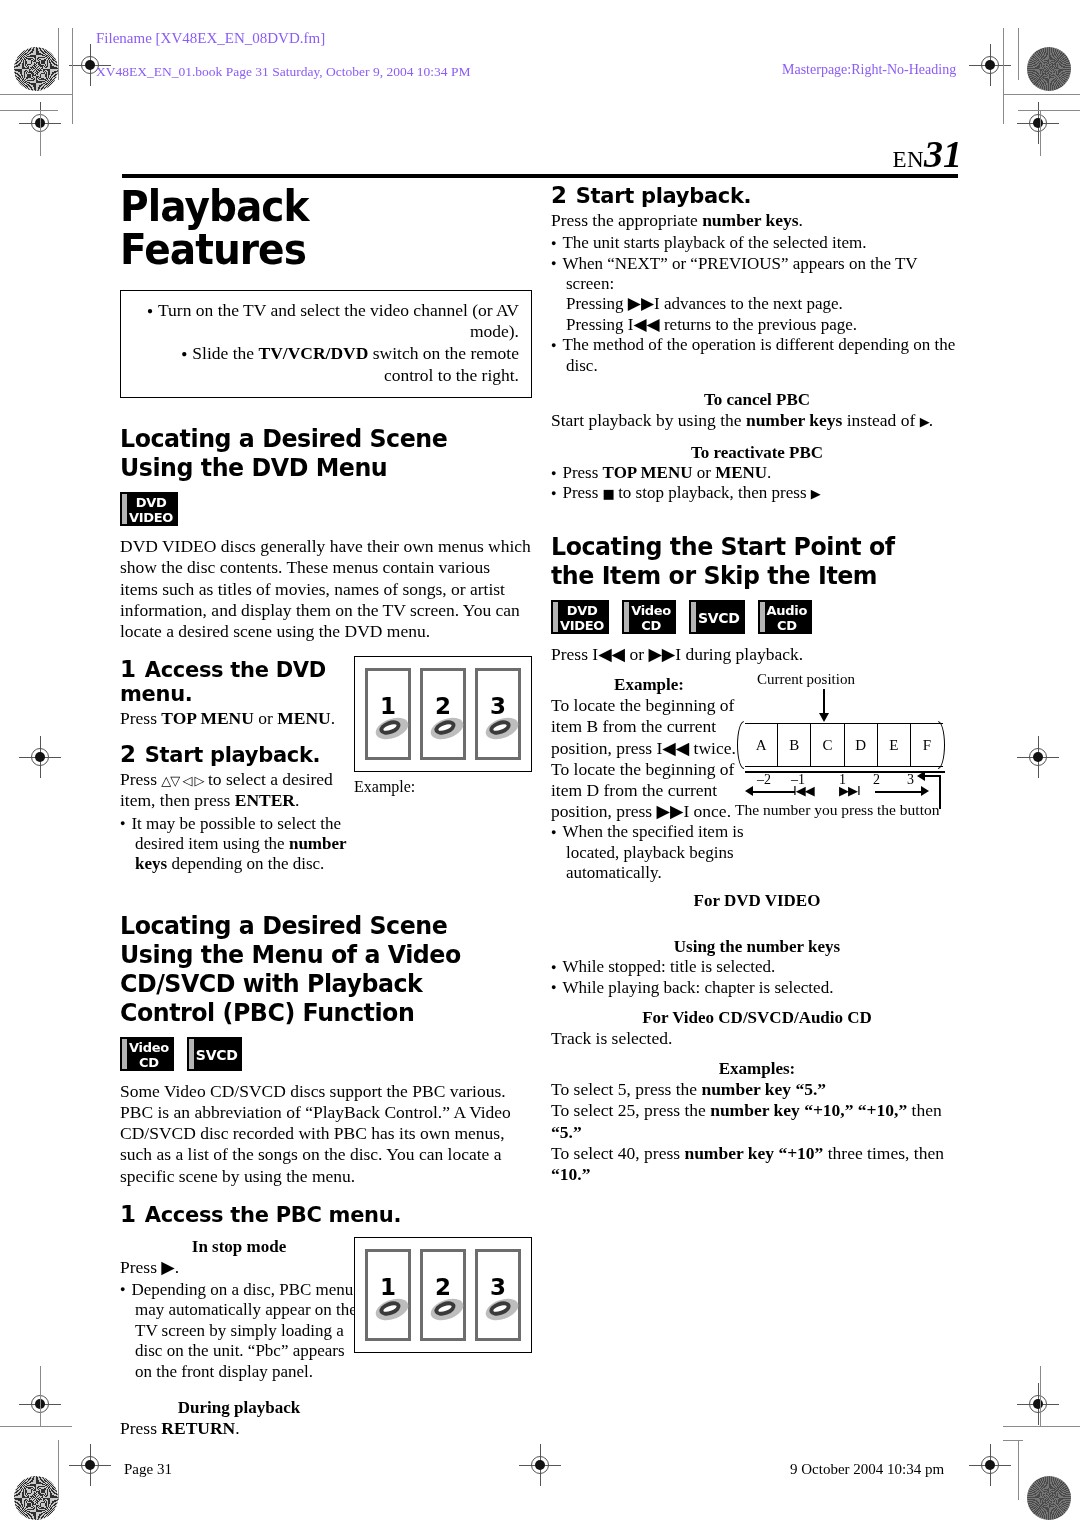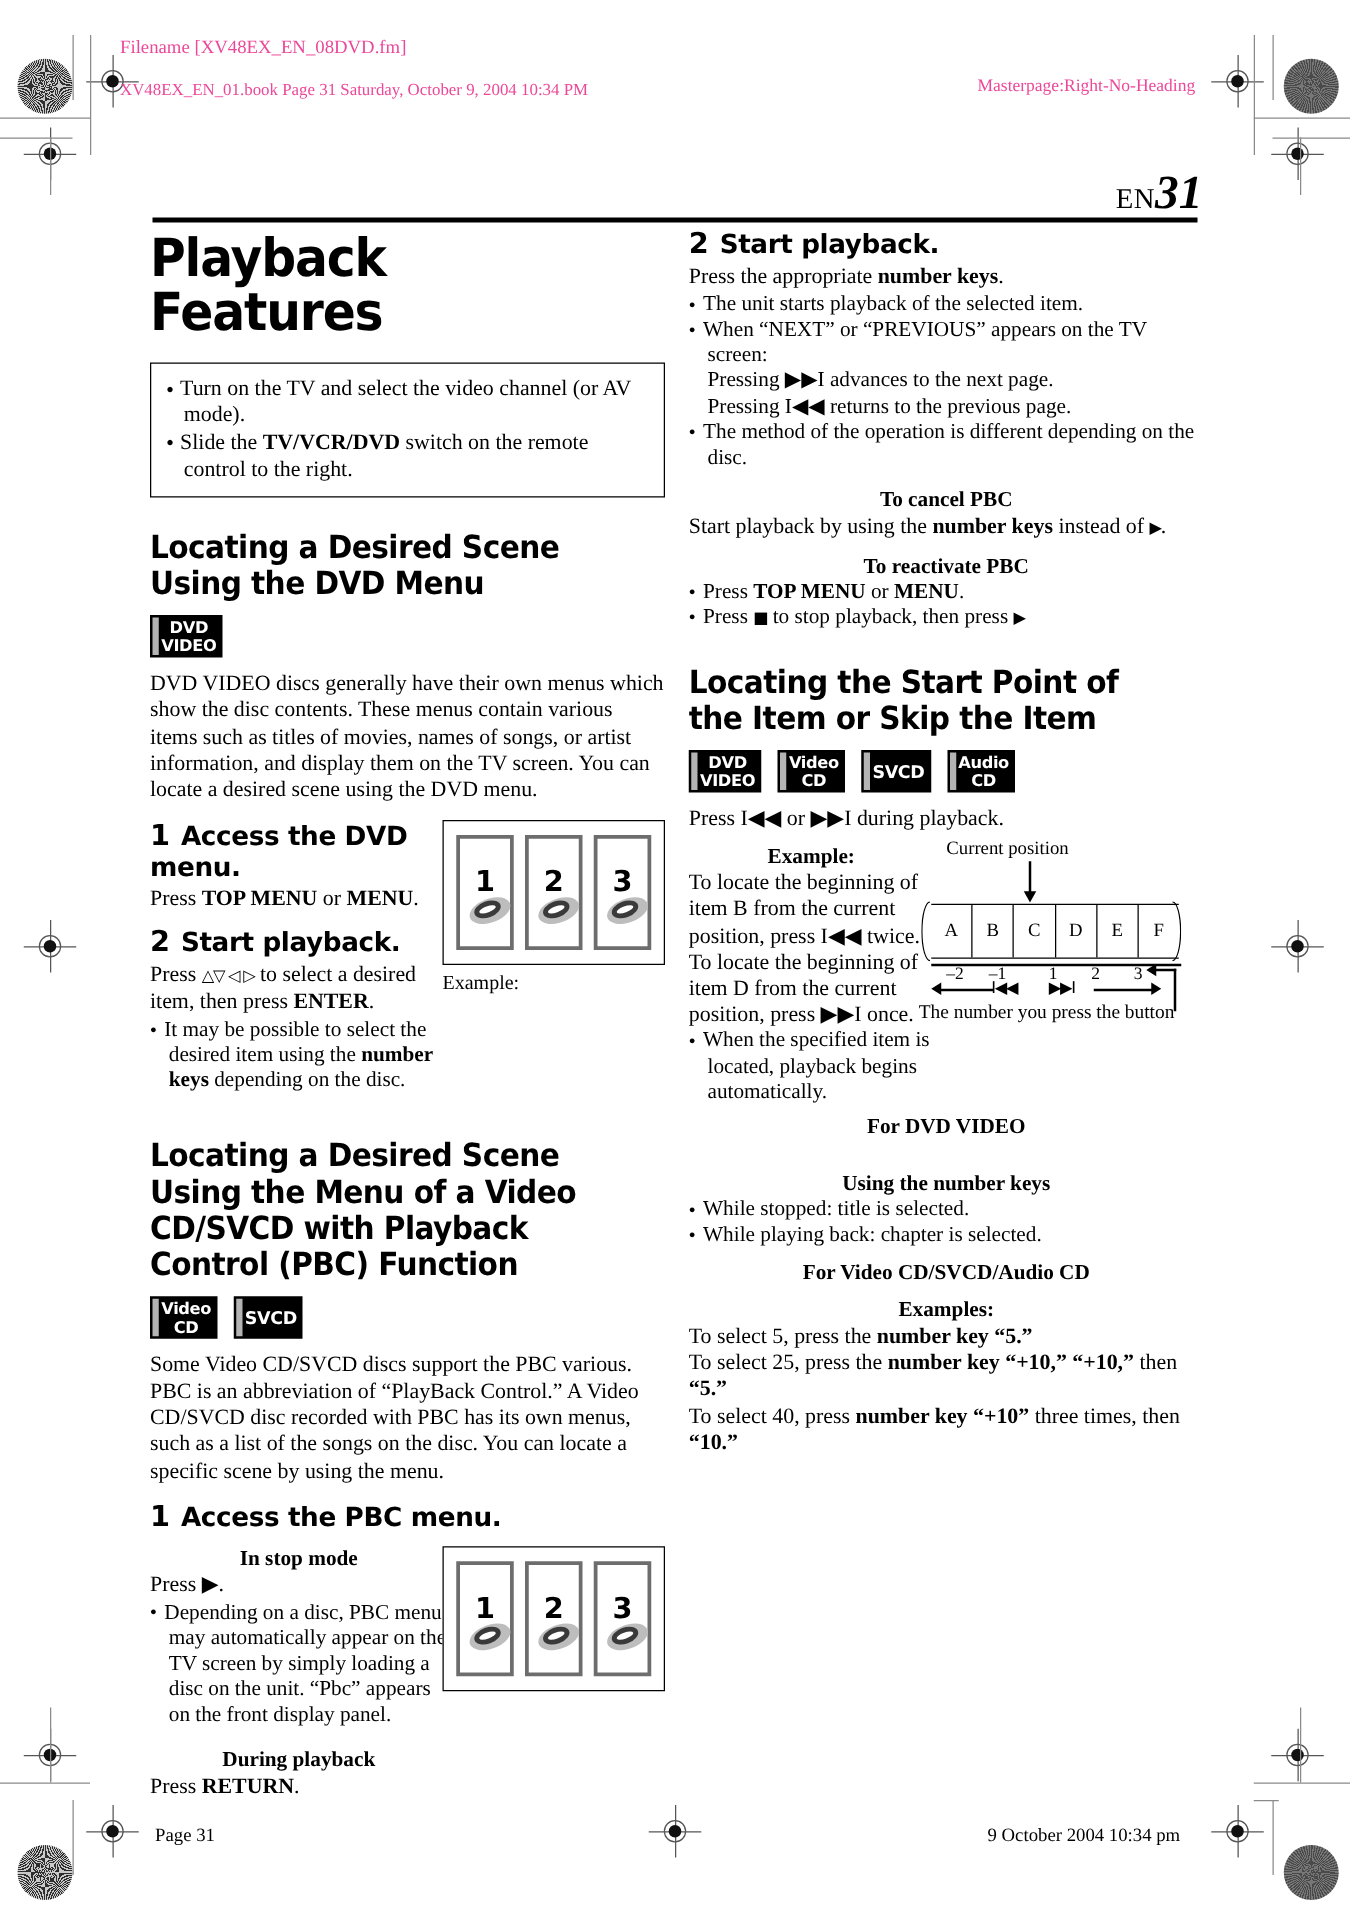--- a/index.html
+++ b/index.html
@@ -33,21 +33,21 @@
   }
   .densitydisc.dark {
     background:
       repeating-conic-gradient(#3a3a3a 0deg 3deg, #6b6b6b 3deg 6deg);
     opacity:.92;
   }
 
   
   .slugline {
     position:absolute; font-family:"Liberation Serif", serif;
-    white-space:nowrap; color:#ec4899;
+    white-space:nowrap; color:#8b5cf6;
   }
   #filename-slug { left:96px; top:30px; font-size:15px; }
   #book-slug { left:96px; top:64px; font-size:13.5px; }
   #masterpage-slug { left:782px; top:62px; font-size:14px; }
 
   .hair-v { position:absolute; width:1px; background:#8a8a8a; }
   .hair-h { position:absolute; height:1px; background:#8a8a8a; }
 
   
   #page-body { position:absolute; left:0; top:0; width:1080px; height:1528px; }
@@ -79,21 +79,21 @@
     line-height:1.02;
     transform:scaleX(.93);
     transform-origin:left center;
   }
 
   .notebox {
     border:1px solid #000;
     padding:9px 12px 10px 12px;
     margin:0 0 26px 0;
   }
-  .notebox ul { margin:0; padding:0; list-style:none; }
+  .notebox ul { margin:0; padding:0; list-style:none;text-align:right; }
   .notebox li {
     font-size:17.5px; line-height:1.22; margin:0 0 1px 0;
     padding-left:14px; text-indent:-14px;
   }
   .notebox li:before { content:"\25CF"; font-size:10px; vertical-align:2px; padding-right:5px; }
 
   h2.sect {
     font-family:"DejaVu Sans", sans-serif;
     font-weight:bold;
     font-size:25.5px;
@@ -548,20 +548,21 @@
 
     <div class="sub-h" style="margin-top:8px;">For DVD VIDEO</div>
 
     <div class="sub-h" style="margin-top:26px;"><b>Using the </b><span>number keys</span></div>
     <ul class="bul">
       <li>While stopped: title is selected.</li>
       <li>While playing back: chapter is selected.</li>
     </ul>
 
     <div class="sub-h" style="margin-top:10px;">For Video CD/SVCD/Audio CD</div>
+    <p class="body" style="margin-bottom:0;">Track is selected.</p>
 
     <div class="sub-h" style="margin-top:10px;">Examples:</div>
     <p class="body" style="margin-bottom:0;">To select 5, press the <b>number key “5.”</b></p>
     <p class="body" style="margin-bottom:0;">To select 25, press the <b>number key “+10,” “+10,”</b> then <b>“5.”</b></p>
     <p class="body" style="margin-bottom:0;">To select 40, press <b>number key “+10”</b> three times, then <b>“10.”</b></p>
 
   </div>
 
   <div id="footer-left">Page 31</div>
   <div id="footer-right">9 October 2004 10:34 pm</div>

